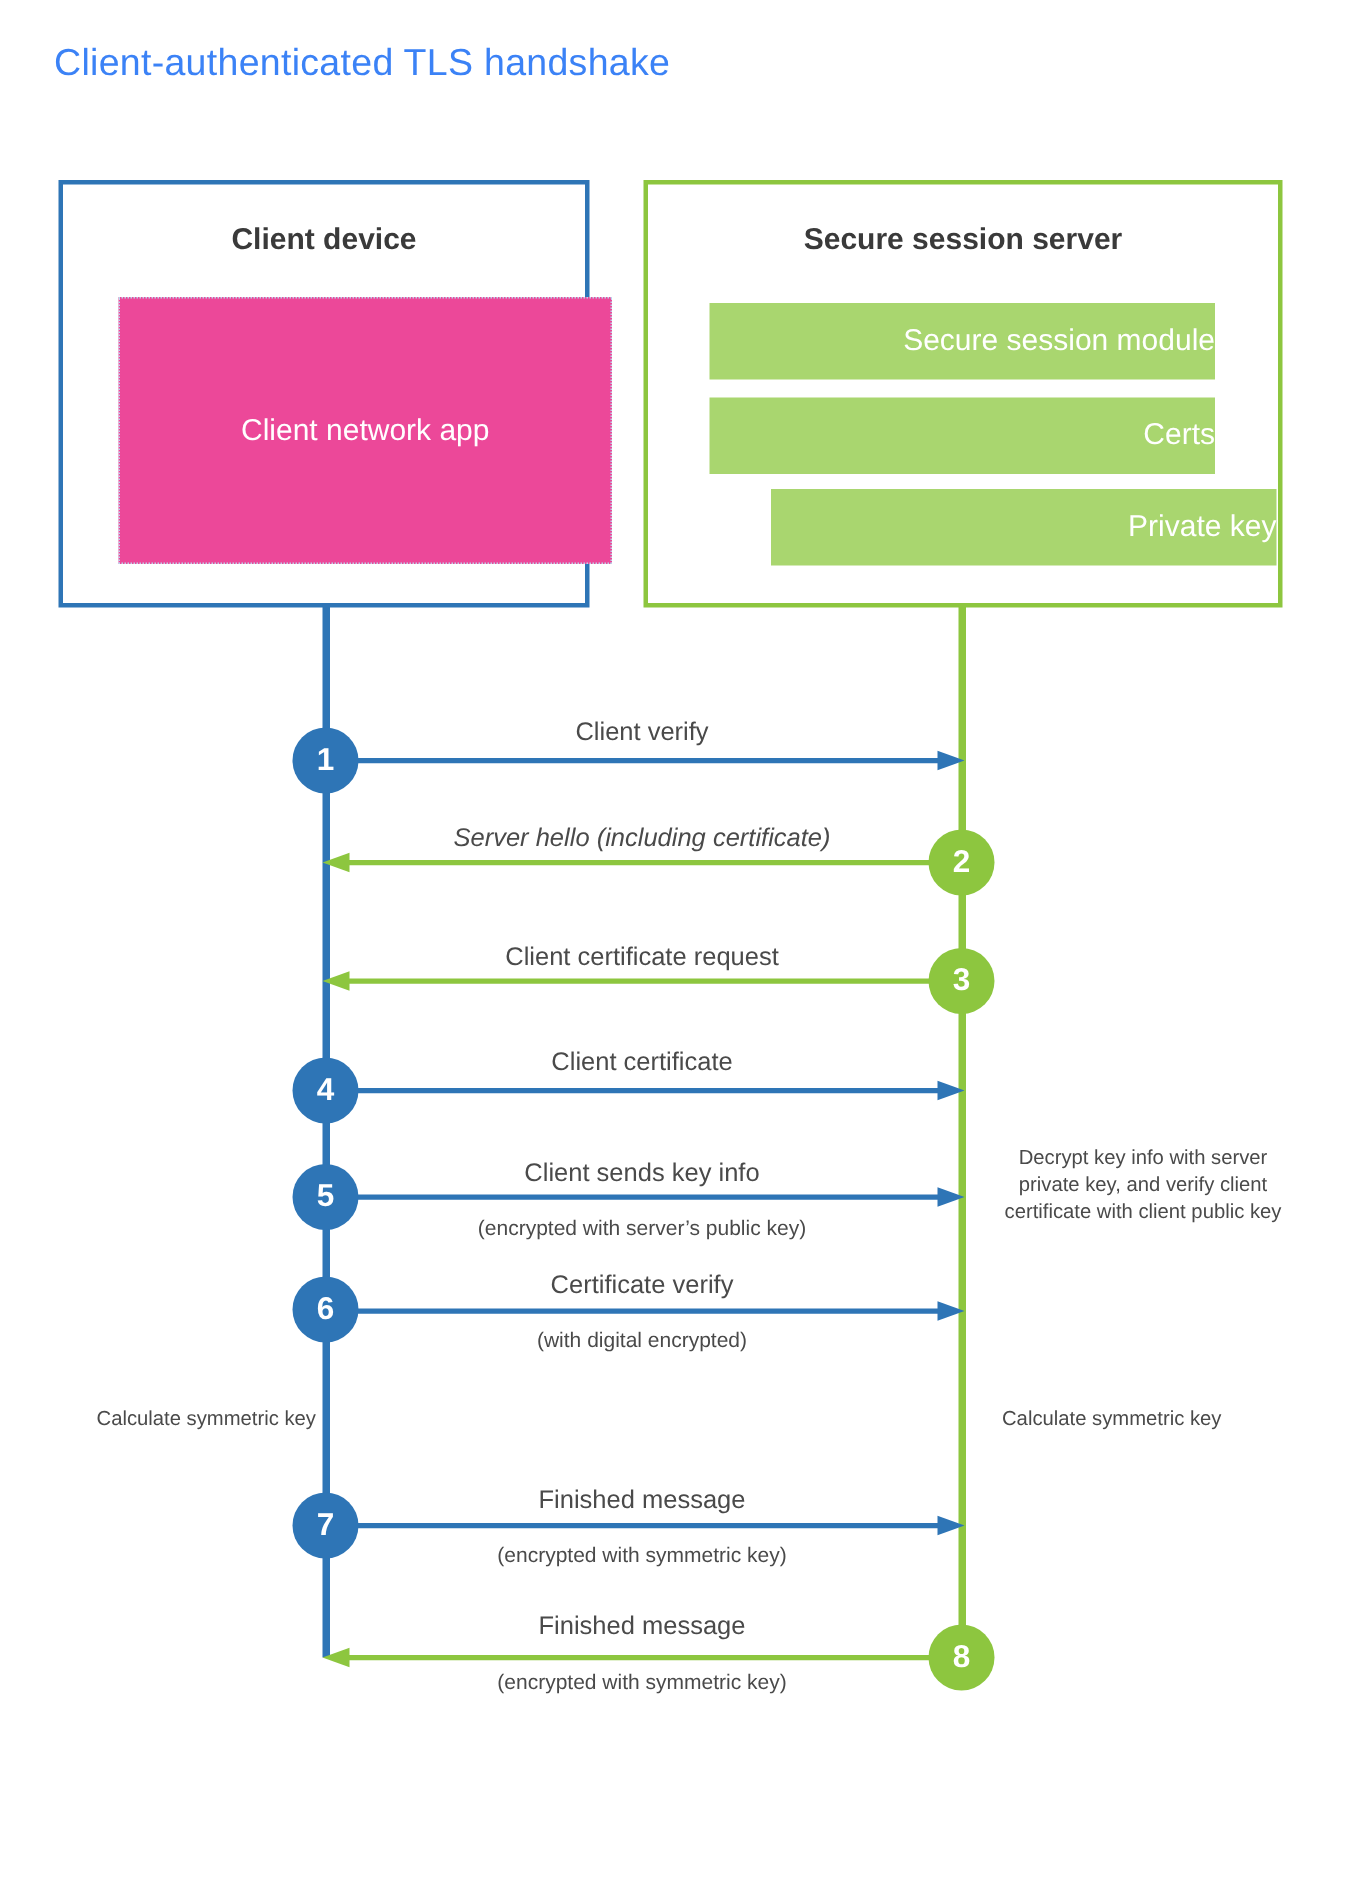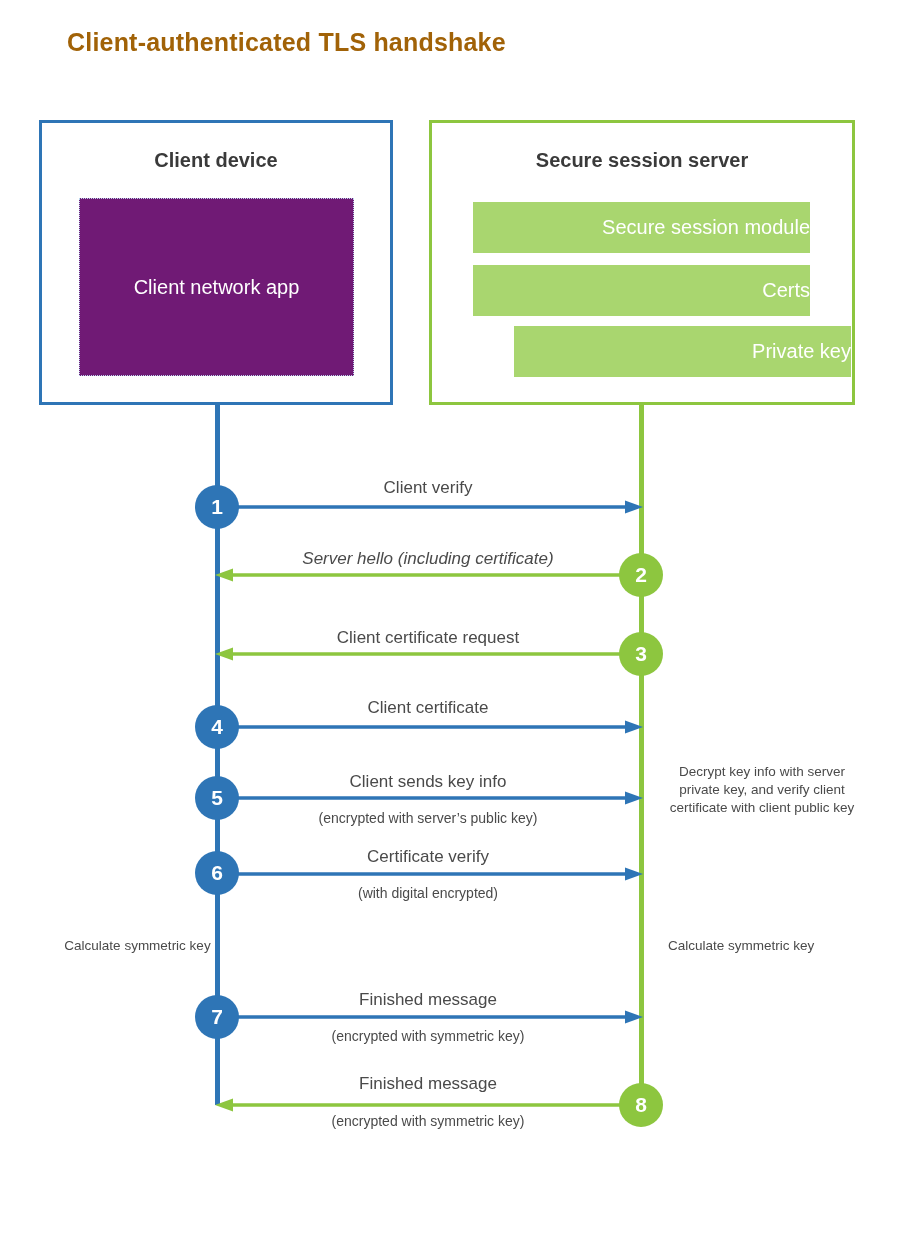--- a/index.html
+++ b/index.html
@@ -16,25 +16,24 @@
     color: #3f3f3f;
     overflow: hidden;
   }
 
   
   #page-title {
     position: absolute;
     left: 36px;
     top: 28px;
     font-size: 25px;
-    font-weight: 700;
-    color: #a16207;
+    font-weight: 400;
+    color: #3b82f6;
     letter-spacing: 0.2px;
     white-space: nowrap;
-    margin-left: 31px;
   }
 
   
   .actor-box {
     position: absolute;
     background: #ffffff;
     box-sizing: border-box;
   }
   #client-box {
     left: 39px;
@@ -59,23 +58,23 @@
     font-size: 20px;
     font-weight: bold;
     color: #3a3a3a;
   }
 
   
   #client-app {
     position: absolute;
     left: 37px;
     top: 75px;
-    width: 275px;
+    width: 329px;
     height: 178px;
-    background: #701a75;
+    background: #ec4899;
     border: 1px dotted #bcd6ee;
     box-sizing: border-box;
     display: flex;
     align-items: center;
     justify-content: center;
   }
   #client-app .app-label {
     color: #ffffff;
     font-size: 20px;
     line-height: 28px;

